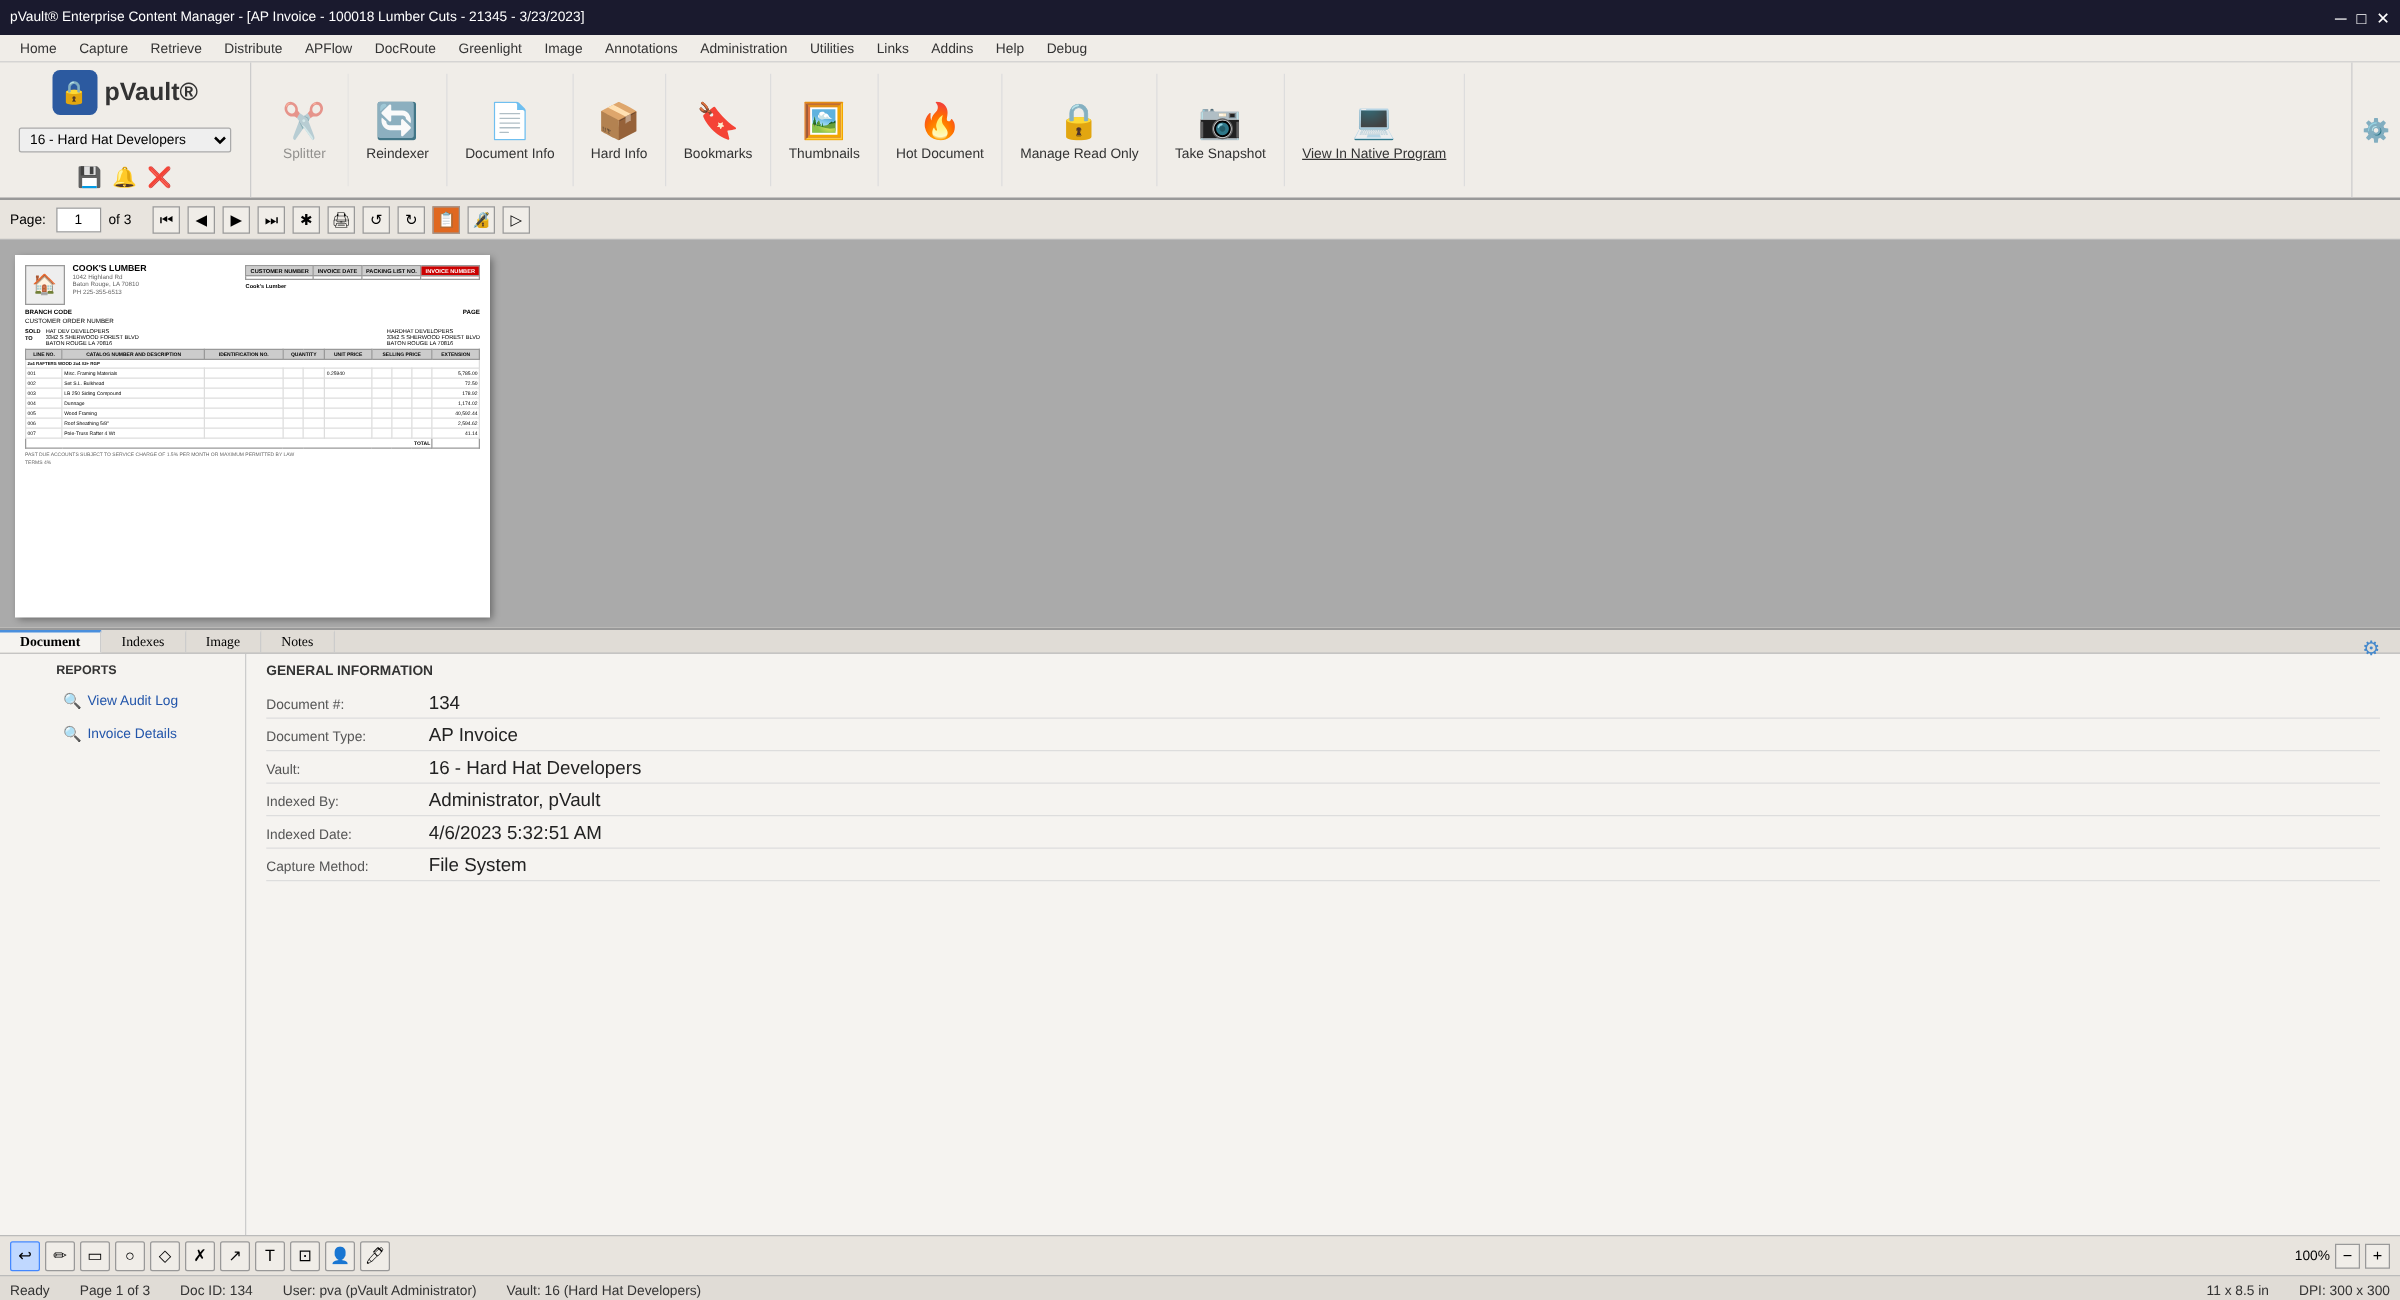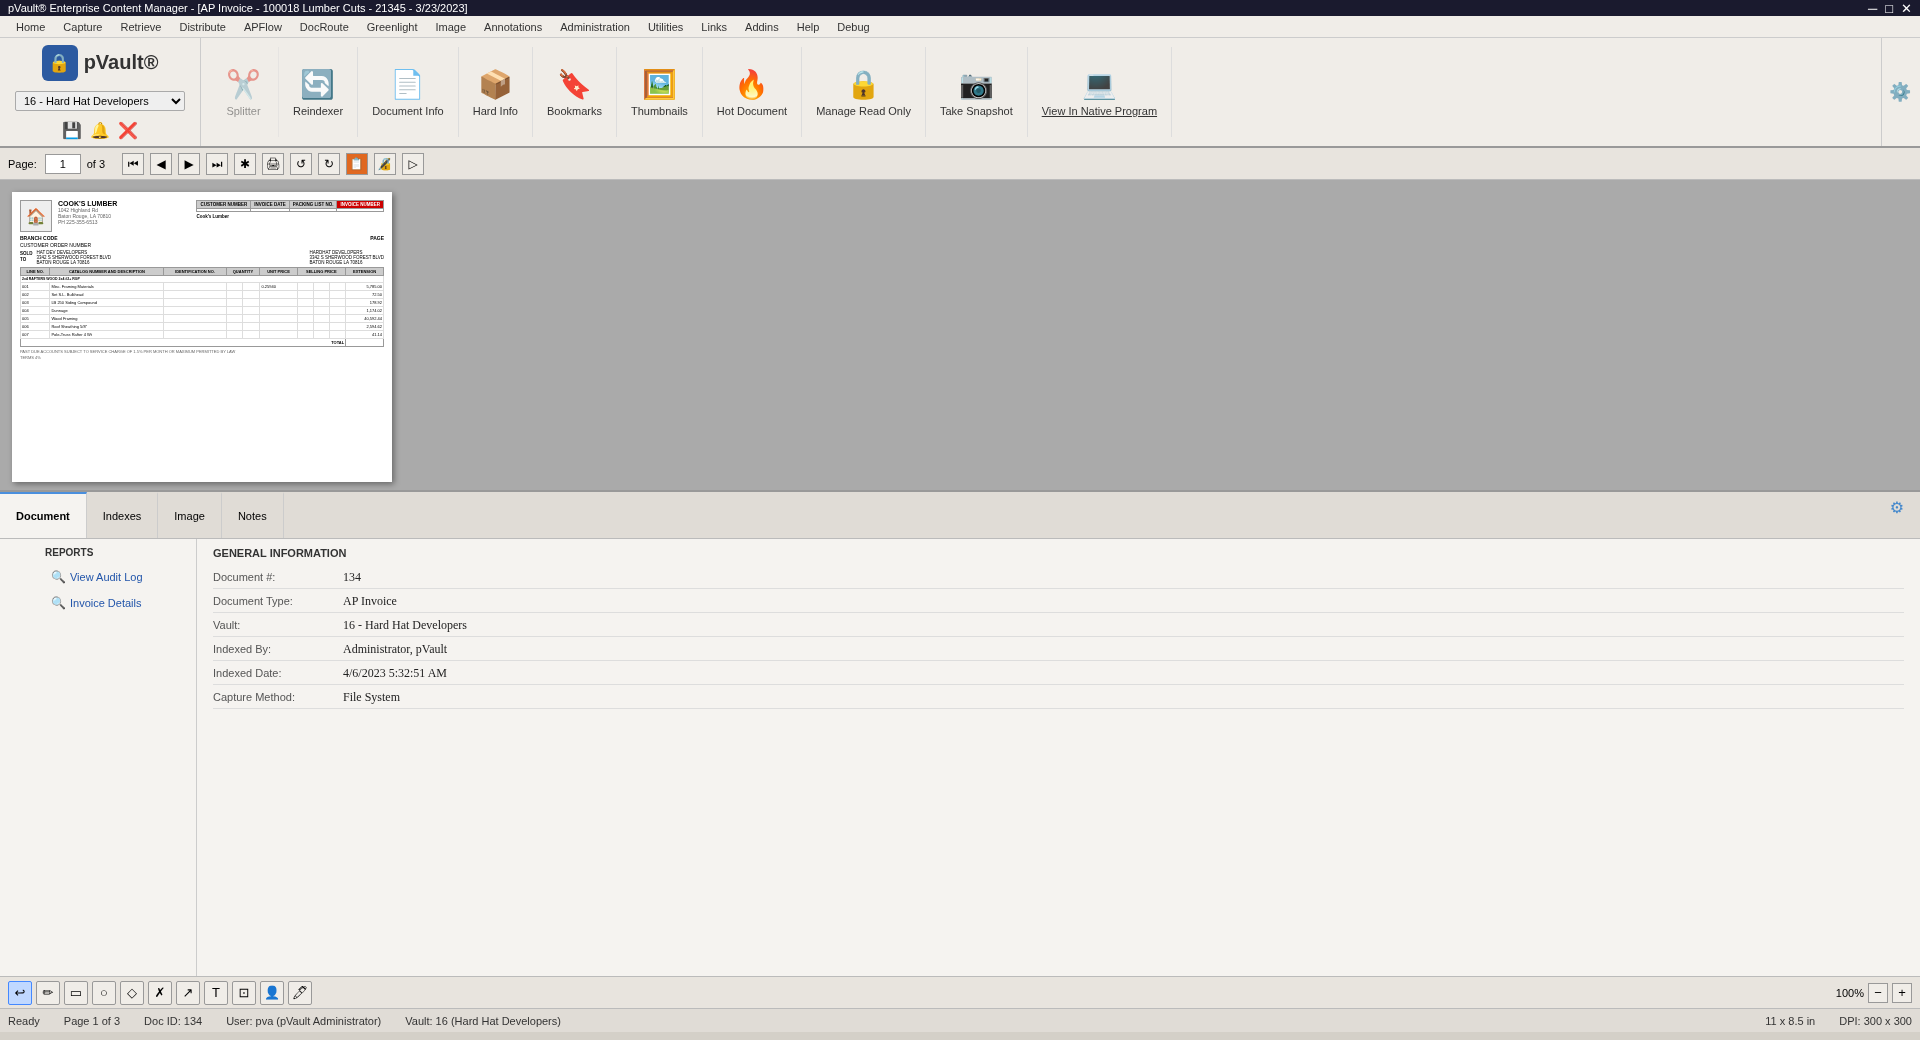--- a/index.html
+++ b/index.html
@@ -2,21 +2,21 @@
 <html><head>
   <meta charset="utf-8">
   <style>
     * { margin: 0; padding: 0; box-sizing: border-box; }
     body { font-family: 'Segoe UI', Arial, sans-serif; font-size: 12px; background: #d4d0c8; width: 1920px; height: 1040px; overflow: hidden; }
 
     
     #titlebar {
       background: #1a1a2e;
       color: white;
-      height: 16px;
+      height: 28px;
       display: flex;
       align-items: center;
       justify-content: space-between;
       padding: 4px 8px;
       font-size: 11px;
     }
     #titlebar-controls { display: flex; gap: 8px; }
     #titlebar-controls span { cursor: pointer; font-size: 13px; }
 
     
@@ -164,25 +164,26 @@
       display: flex;
       flex-direction: column;
       border-top: 2px solid #999;
     }
     #tabs-row {
       display: flex;
       background: #e0dcd6;
       border-bottom: 1px solid #bbb;
     }
     .tab {
-      padding: 16px 16px;
+      padding: 2px 16px;
       cursor: pointer;
       font-size: 11px;
       border-right: 1px solid #ccc;
       border-top: 2px solid transparent;
+      font-family: Liberation Serif, serif;
     }
     .tab.active {
       background: #f5f3f0;
       border-top: 2px solid #4a8fdd;
       font-weight: bold;
     }
 
     #panel-content {
       display: flex;
       flex: 1;
@@ -234,24 +235,23 @@
       border-bottom: 1px solid #ddd;
       padding: 3px 0;
     }
     .info-label {
       width: 130px;
       font-size: 11px;
       color: #555;
       flex-shrink: 0;
     }
     .info-value {
-      font-size: 12px;
+      font-size: 15px;
       color: #222;
       flex: 1;
-      font-family: Liberation Serif, serif;
     }
 
     
     #panel-settings {
       position: absolute;
       right: 12px;
       top: 8px;
       width: 22px;
       height: 22px;
       display: flex;

